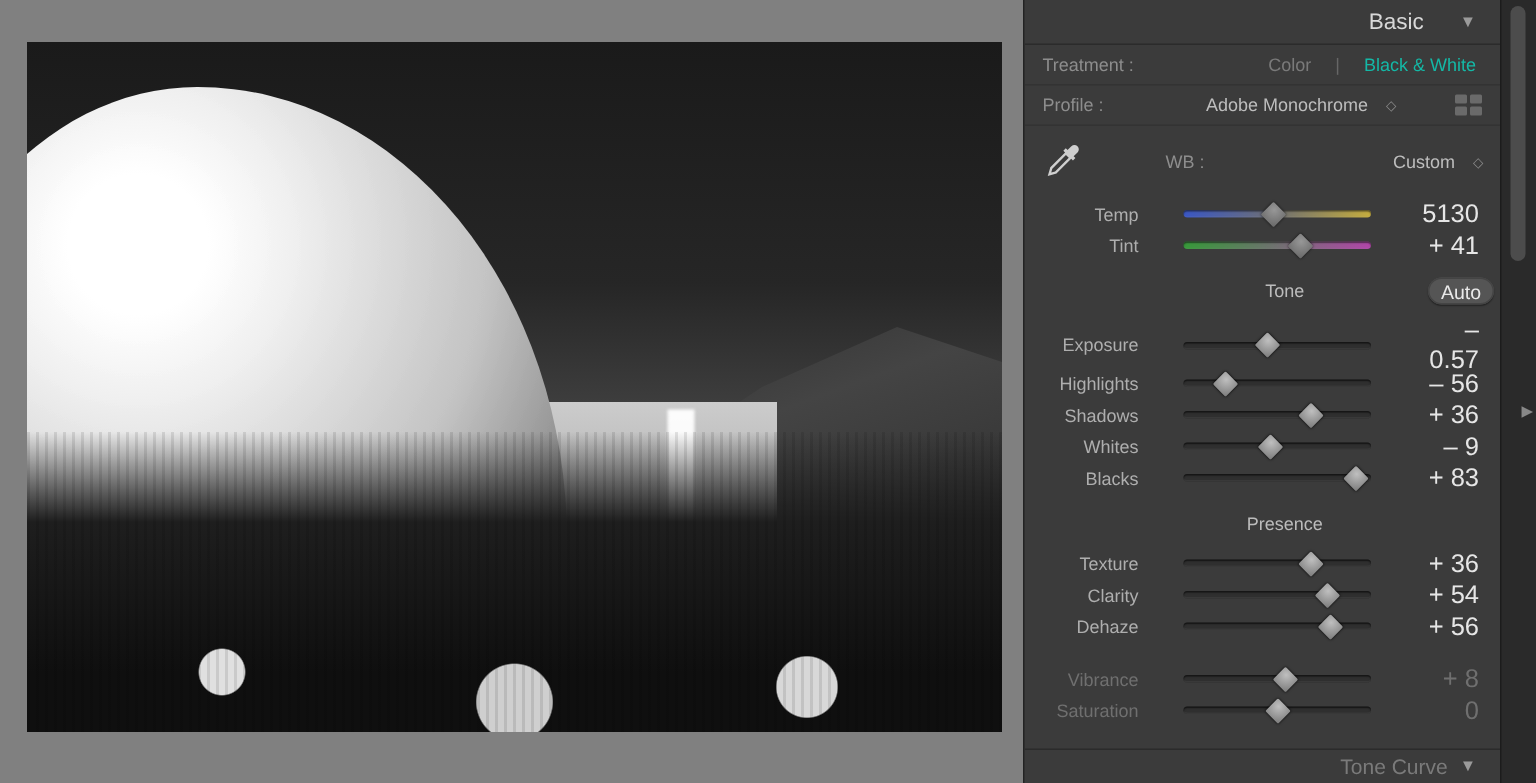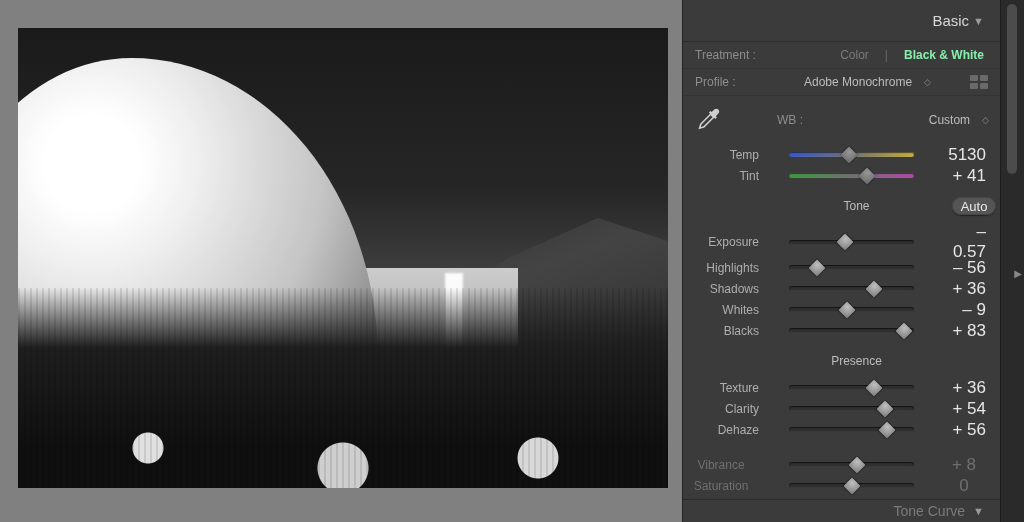--- a/index.html
+++ b/index.html
@@ -78,46 +78,46 @@
   .panel {
     flex: 1;
     background: #3b3b3b;
     color: #c8c8c8;
     font-size: 12px;
     overflow-y: hidden;
     position: relative;
     border-left: 1px solid #232323;
   }
   .panel-header {
-    height: 42px;
+    height: 30px;
     display: flex;
     align-items: center;
     justify-content: flex-end;
     padding: 0 16px 0 0;
     border-bottom: 1px solid #2b2b2b;
     background: #3b3b3b;
     font-size: 15px;
     color: #d8d8d8;
-    gap: 4px;
+    gap: 24px;
   }
   .disclose { color: #9a9a9a; font-size: 11px; }
 
   .row {
     display: flex;
     align-items: center;
     padding: 6px 12px;
     gap: 12px;
     border-bottom: 1px solid #333;
   }
   .row.no-border { border-bottom: none; }
   .row .lab { color: #8d8d8d; }
   .row .spacer { flex: 1; }
   .row .val-right { color: #bdbdbd; }
   .row.treatment .opt { color: #7a7a7a; padding: 0 4px; }
-  .row.treatment .opt.active { color: #86efac; font-weight: 700; }
+  .row.treatment .opt.active { color: #14b8a6; font-weight: 400; }
   .row.treatment .divider { color: #666; }
 
   .profile-grid {
     width: 18px; height: 14px;
     display: grid; grid-template-columns: 1fr 1fr; grid-template-rows: 1fr 1fr; gap: 2px;
   }
   .profile-grid span { background: #6a6a6a; border-radius: 1px; }
 
   .eyedrop {
     width: 28px; height: 28px;
@@ -129,21 +129,21 @@
   .sl {
     display: grid;
     grid-template-columns: 78px 1fr 48px;
     align-items: center;
     column-gap: 8px;
     height: 21px;
     gap: 28px;
   }
   .sl .name { text-align: right; color: #aeaeae; font-size: 12px; padding-right:2px;}
   .sl .valv { text-align: right; color: #e6e6e6; font-size: 17px; font-variant-numeric: tabular-nums; padding-right: 4px;}
-  .sl.dim .name, .sl.dim .valv { color: #6f6f6f; text-align: center; }
+  .sl.dim .name, .sl.dim .valv { color: #6f6f6f; }
   .track {
     position: relative;
     height: 5px;
     border-radius: 3px;
     background: #2f2f2f;
     box-shadow: inset 0 1px 1px rgba(0,0,0,.6), inset 0 -1px 0 rgba(255,255,255,.05);
   }
   .track .thumb {
     position: absolute; top: 50%;
     width: 12px; height: 12px;

